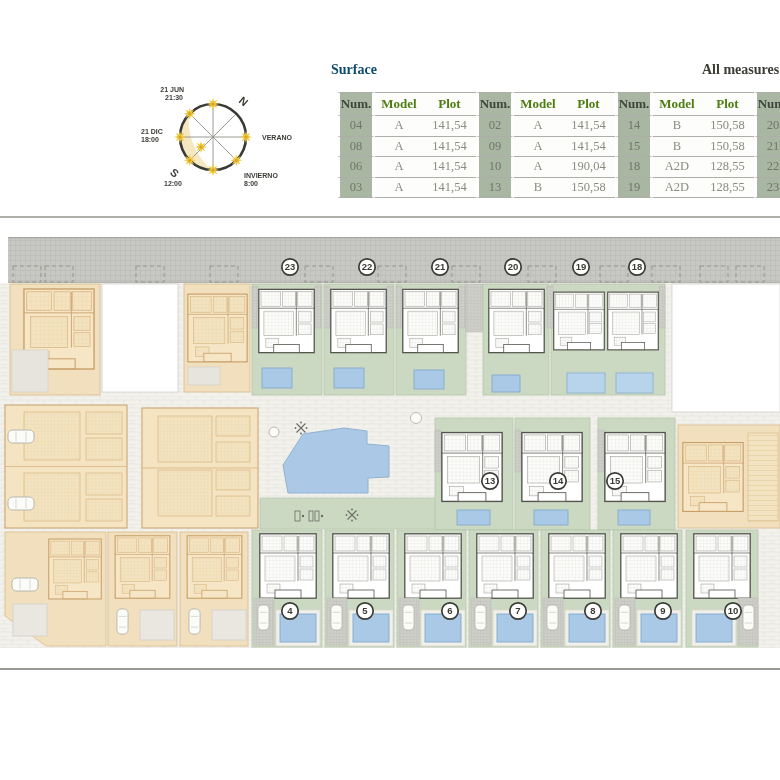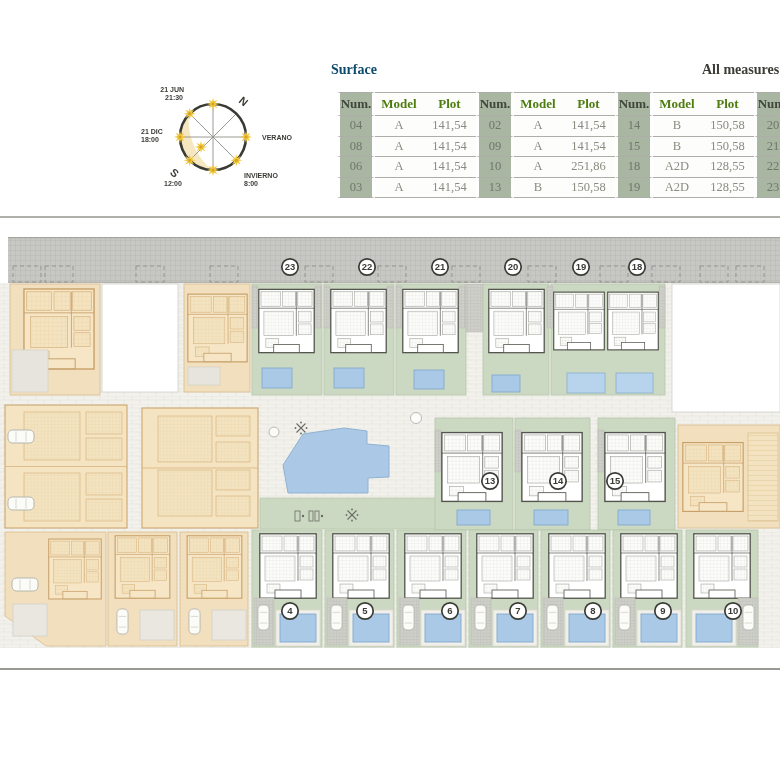--- a/index.html
+++ b/index.html
@@ -126,21 +126,21 @@
             <td>B</td>
             <td>150,58</td>
         <td class="g">21</td>
       </tr>
       <tr>
         <td class="g">06</td>
             <td>A</td>
             <td>141,54</td>
         <td class="g">10</td>
             <td>A</td>
-            <td>251,86</td>
+            <td>190,04</td>
         <td class="g">18</td>
             <td>A2D</td>
             <td>128,55</td>
         <td class="g">22</td>
       </tr>
       <tr>
         <td class="g">03</td>
             <td>A</td>
             <td>141,54</td>
         <td class="g">13</td>

